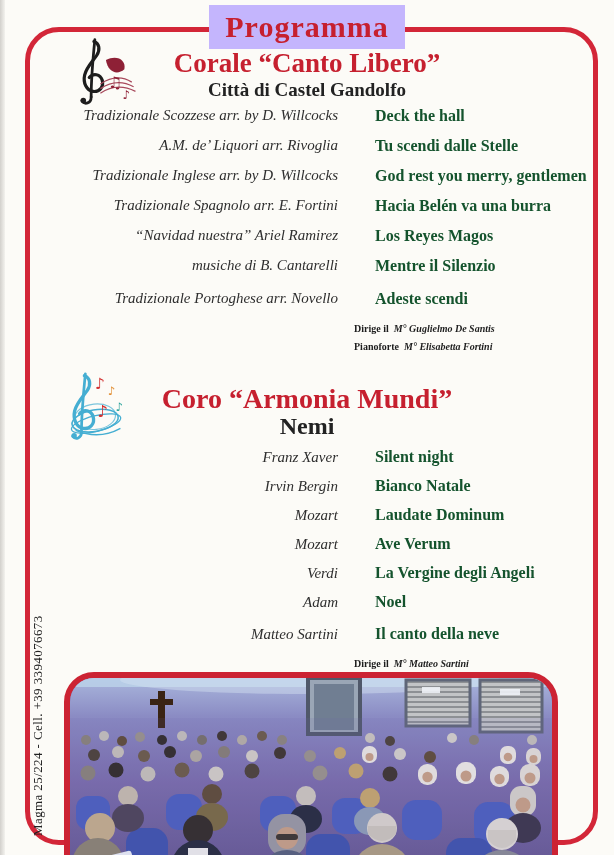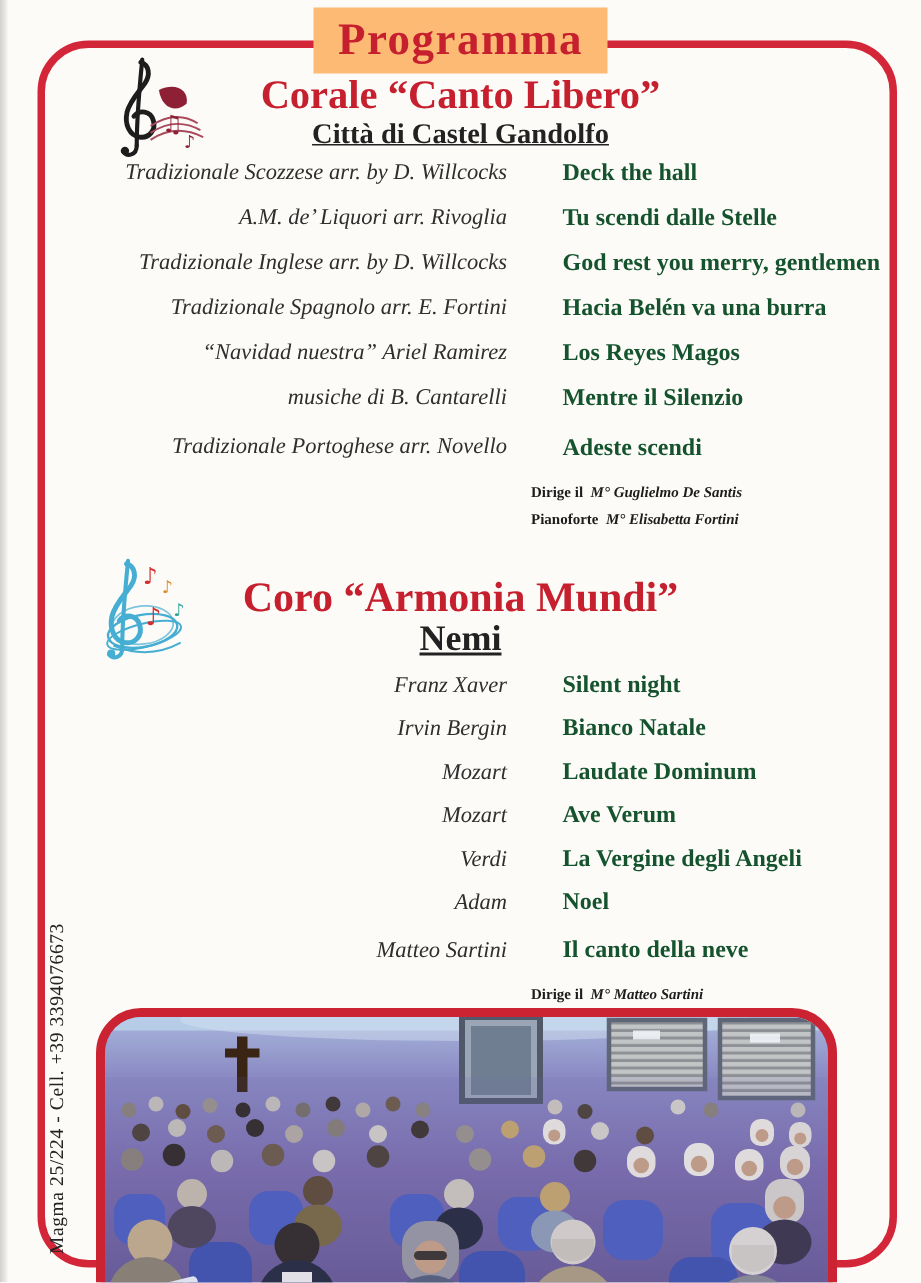--- a/index.html
+++ b/index.html
@@ -10,26 +10,26 @@
   .scan-edge {
     position:absolute; left:0; top:0; width:5px; height:100%;
     background:linear-gradient(90deg,#d2d0cc,#f3f2ee); z-index:5;
   }
   .frame {
     position:absolute; left:25px; top:27px; width:563px; height:808px;
     border:5px solid #d32638; border-radius:34px; z-index:1;
   }
   .page-title-wrap { position:absolute; top:5px; left:0; width:100%; text-align:center; z-index:2; }
   .page-title {
-    display:inline-block; background:#fdba74; padding:0 16px;
+    display:inline-block; background:#c4b5fd; padding:0 16px;
     font-size:30px; font-weight:bold; color:#c6202f; letter-spacing:1px; line-height:44px;
   }
   .sec-head { position:absolute; left:0; width:100%; text-align:center; z-index:2; }
   .sec-head h1 { margin:0; font-weight:bold; color:#c6202f; }
-  .sec-head h2 { margin:0; font-weight:bold; color:#222222;text-decoration:underline; }
+  .sec-head h2 { margin:0; font-weight:bold; color:#222222; }
   .sec-head-1 { top:48px; }
   .sec-head-1 h1 { font-size:27px; line-height:30px; }
   .sec-head-1 h2 { font-size:19px; line-height:23px; }
   .sec-head-2 { top:383px; }
   .sec-head-2 h1 { font-size:28px; line-height:31px; }
   .sec-head-2 h2 { font-size:24px; line-height:24px; }
   .logo { position:absolute; z-index:3; }
   .logo-1 { left:55px; top:36px; }
   .logo-2 { left:46px; top:368px; }
   .pieces { position:absolute; left:30px; width:564px; z-index:2;padding-left:36px; }

